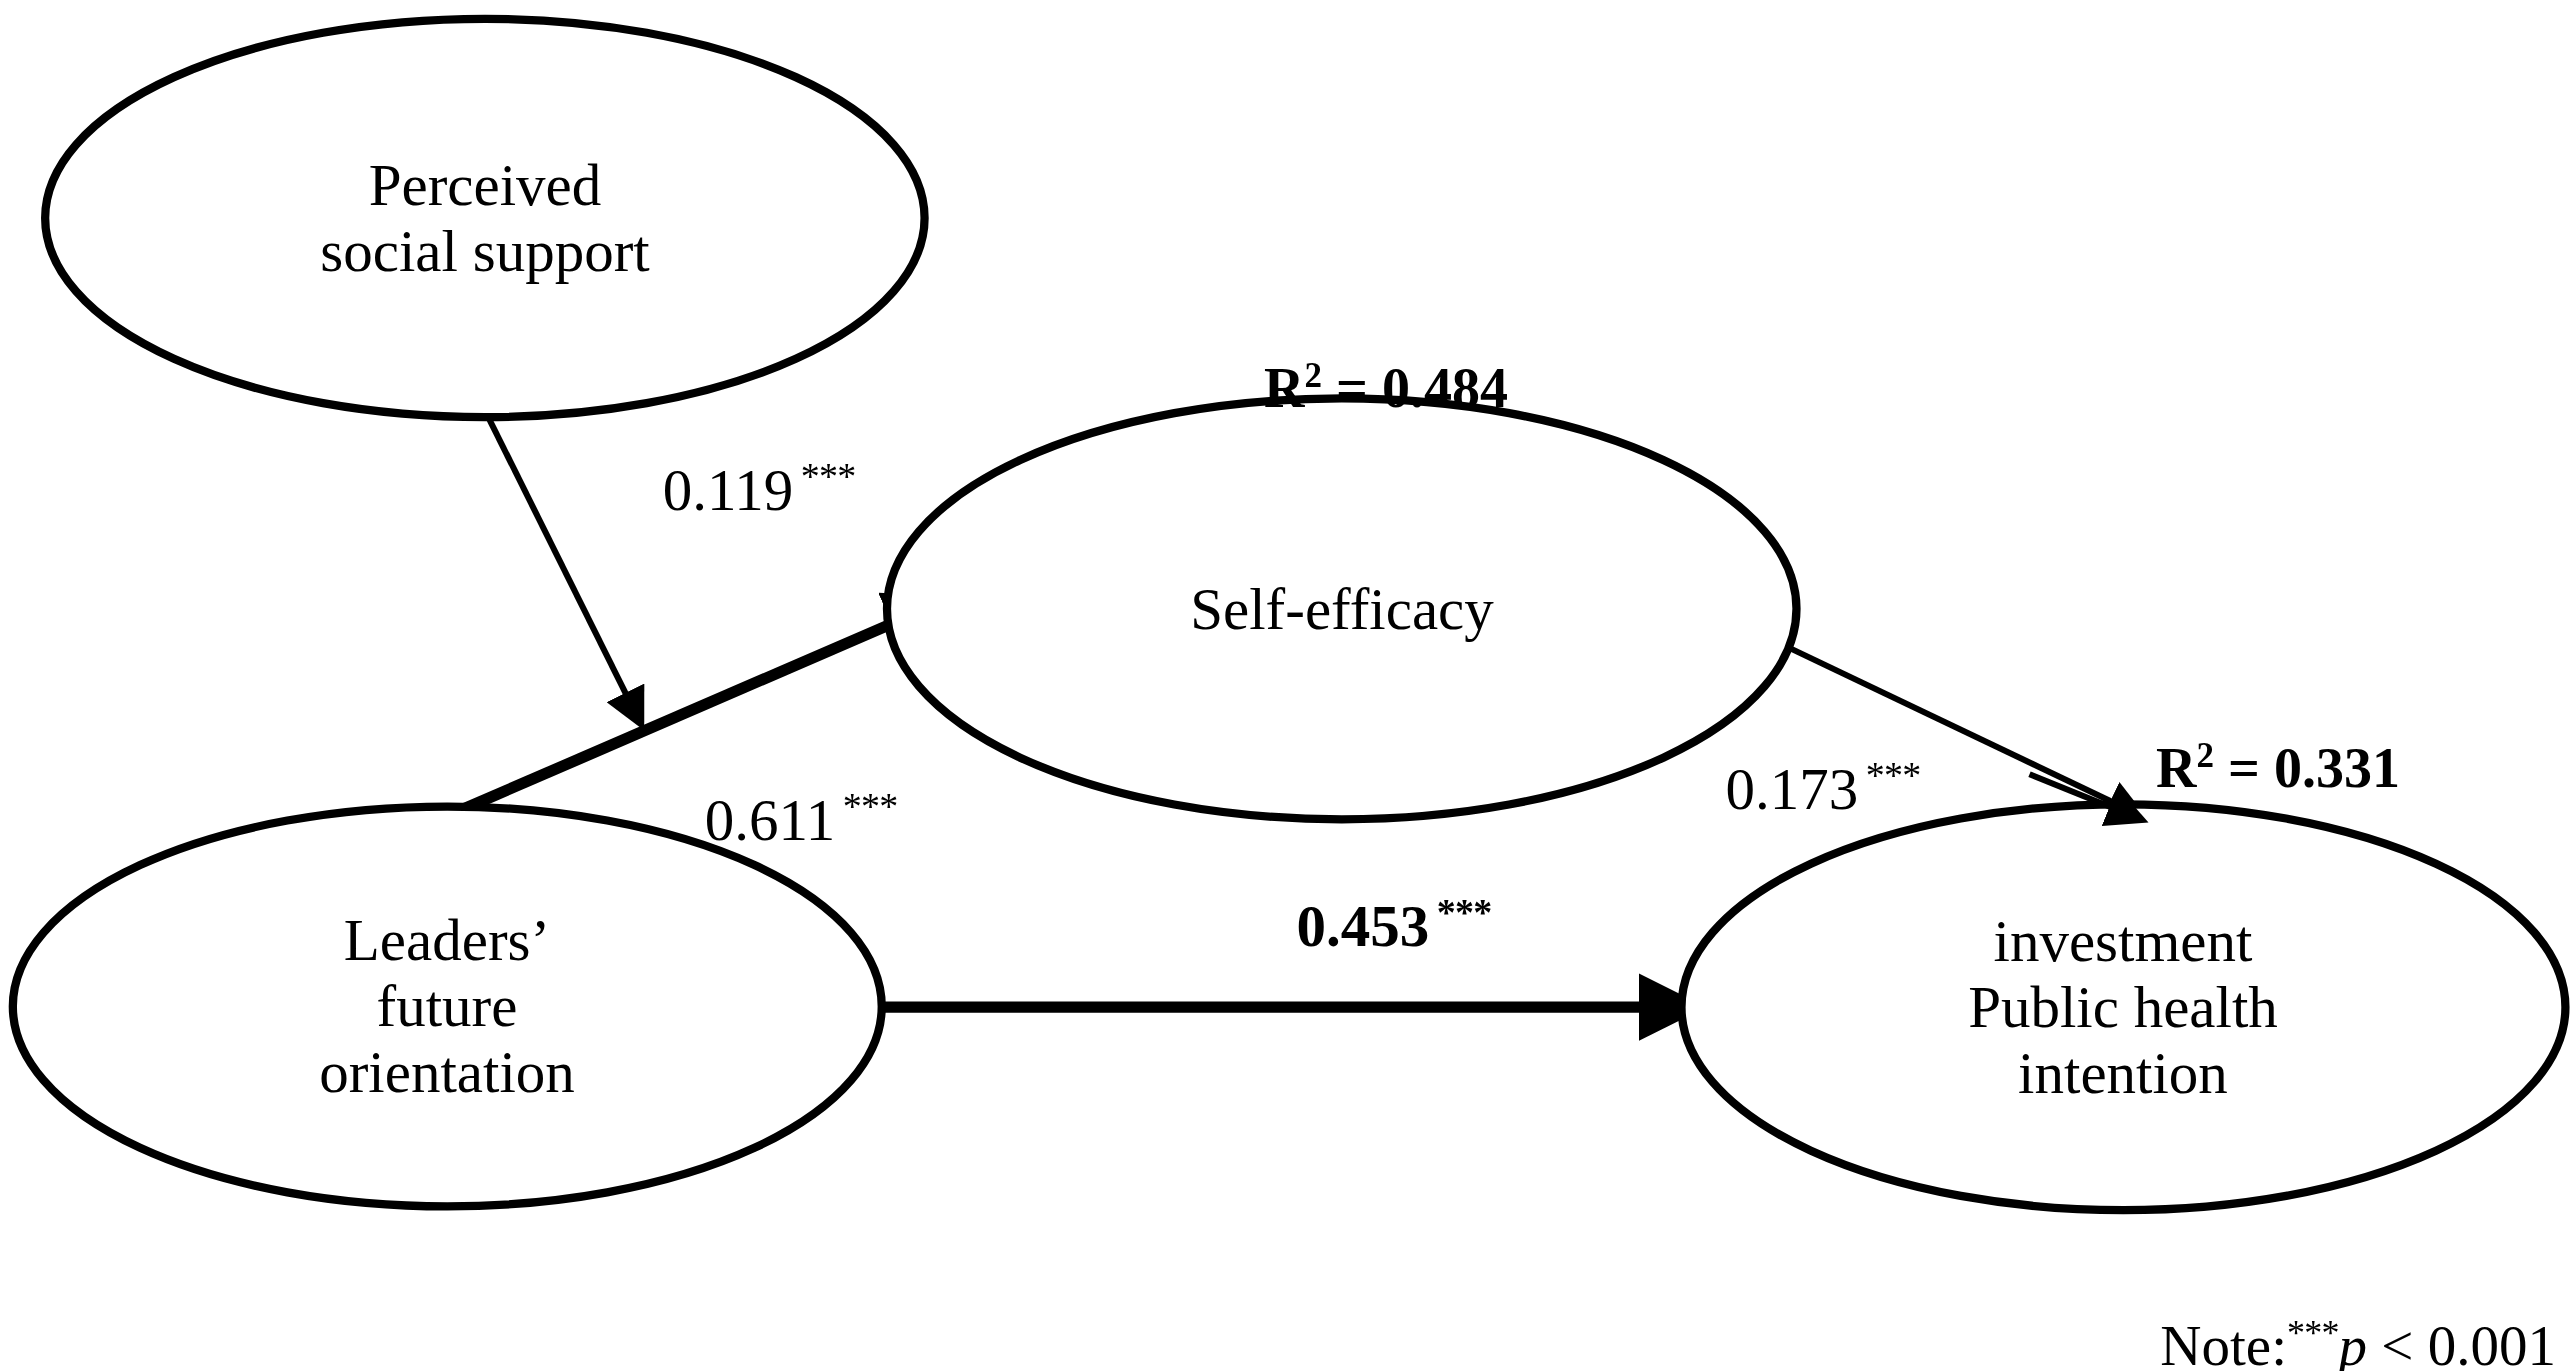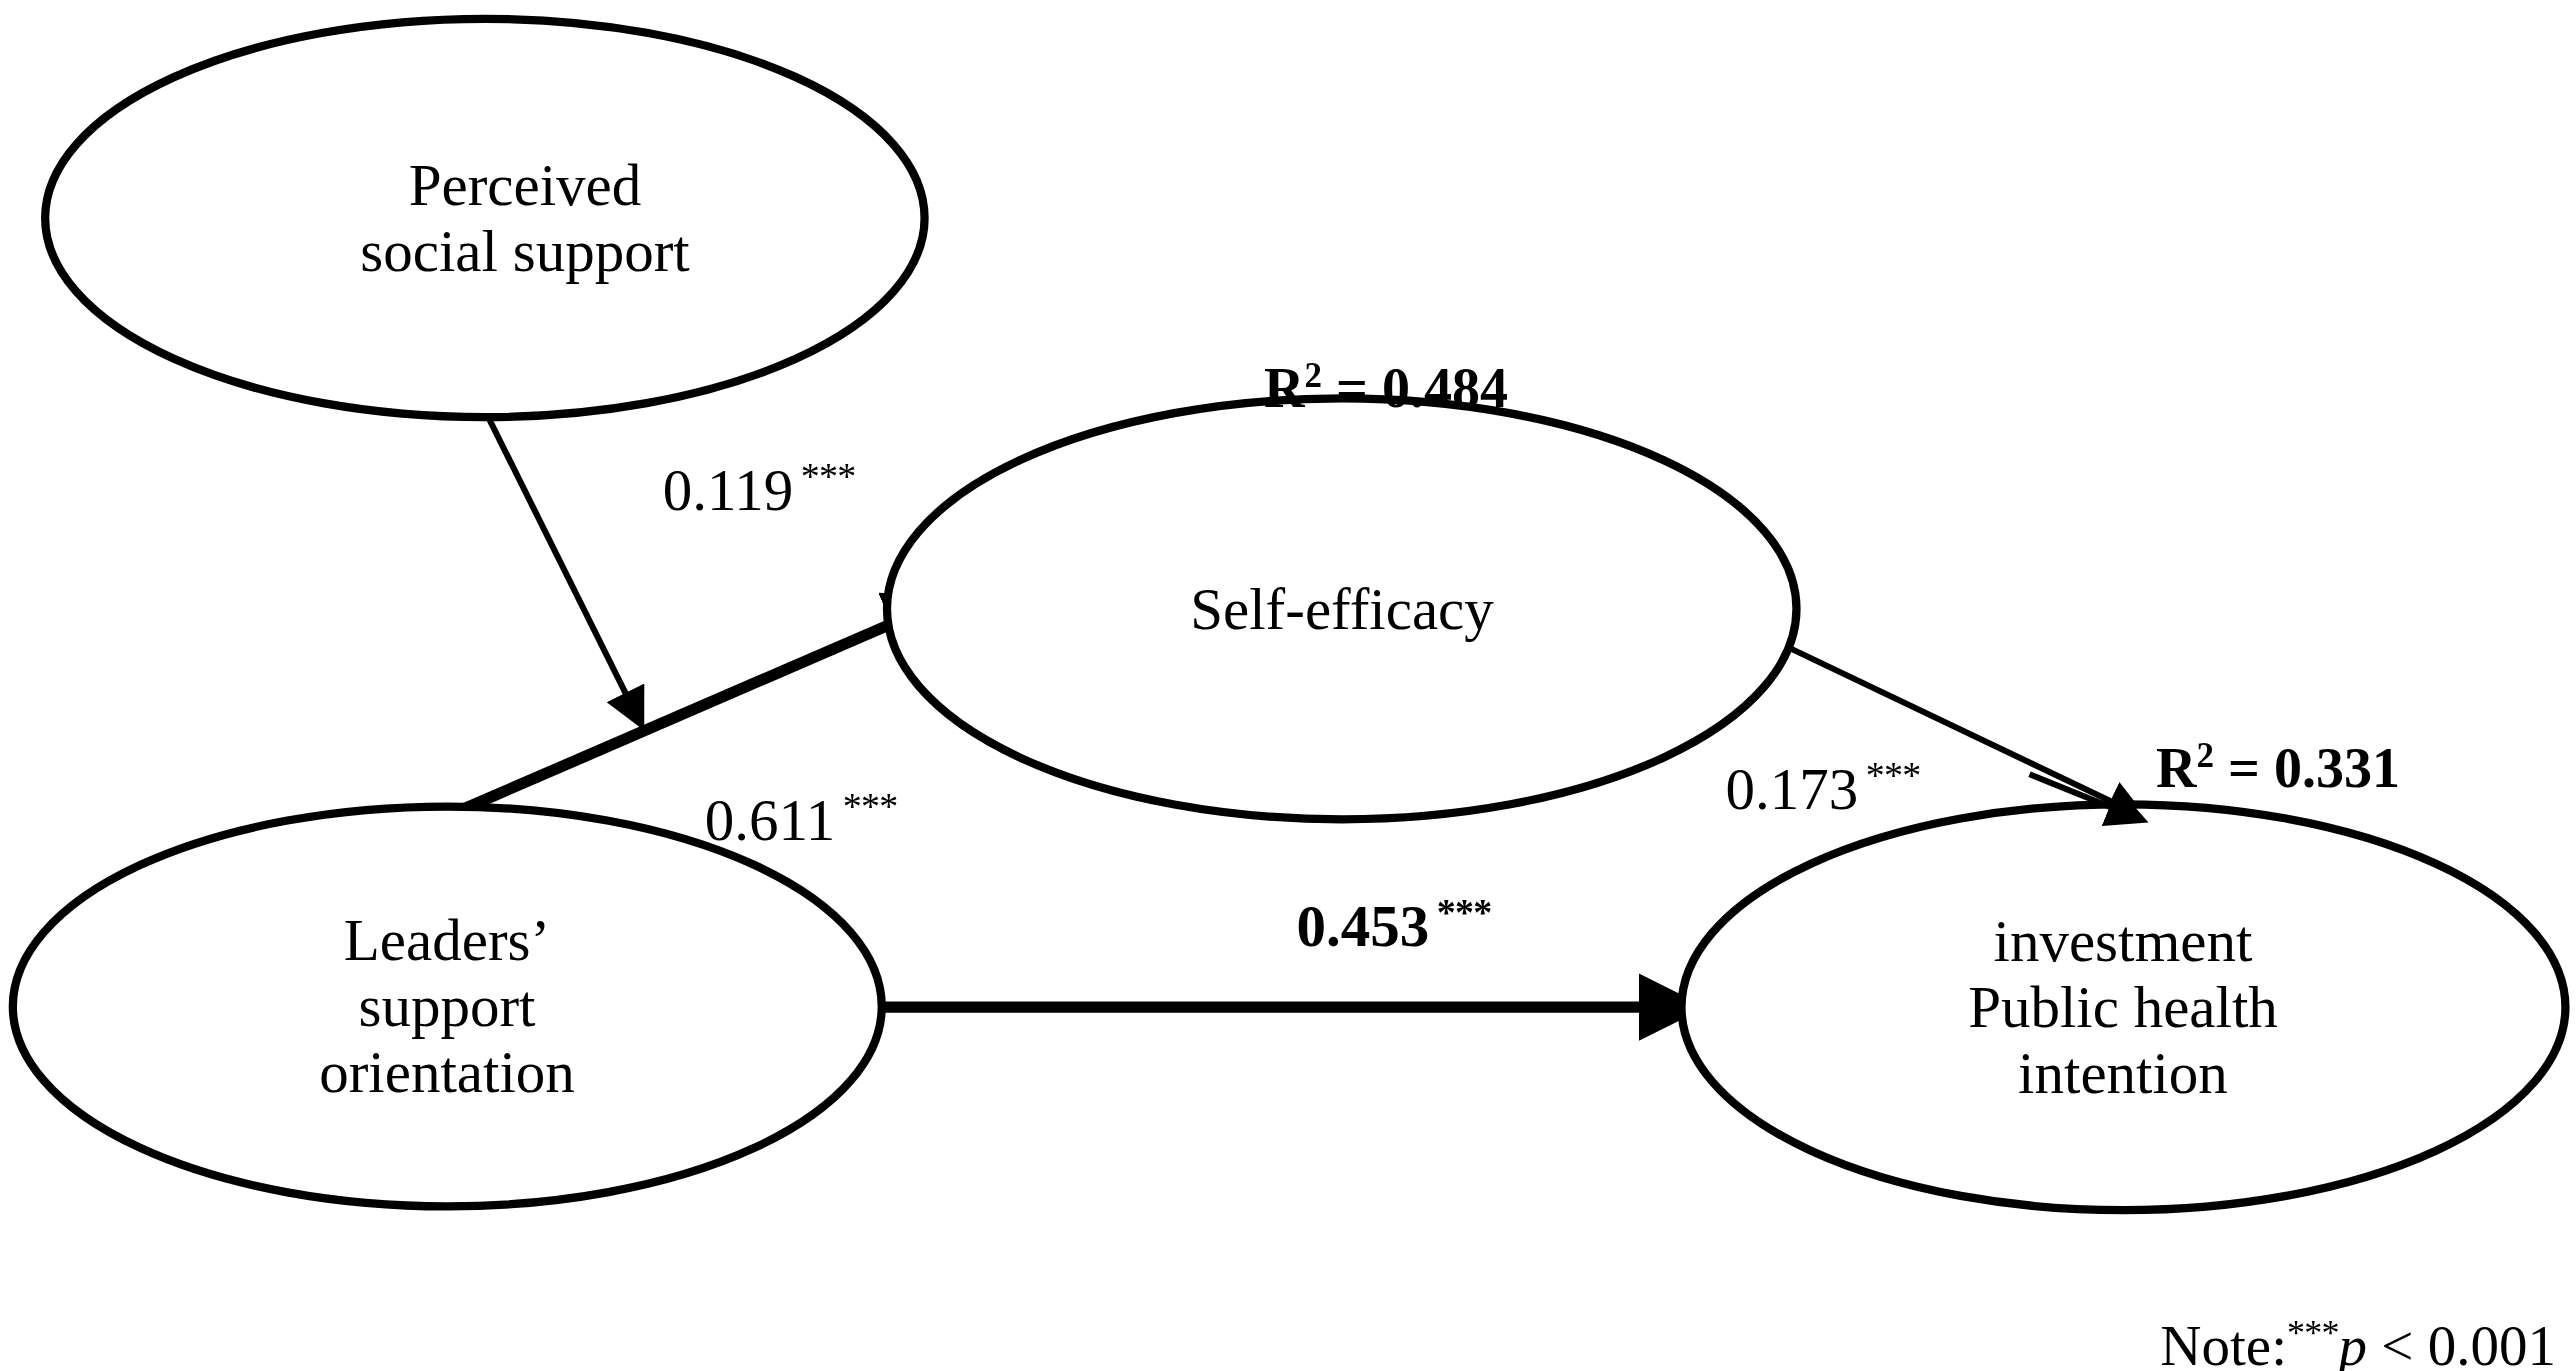--- a/index.html
+++ b/index.html
@@ -119,32 +119,32 @@
     <line class="edge-line edge-thin" x1="2345" y1="845" x2="2848" y2="1085" marker-end="url(#arrowthin)"></line>
 
     <ellipse class="node-ellipse" cx="645" cy="290" rx="585" ry="265"></ellipse>
     <ellipse class="node-ellipse" cx="1785" cy="810" rx="605" ry="280"></ellipse>
     <ellipse class="node-ellipse" cx="595" cy="1339" rx="578" ry="266"></ellipse>
     <ellipse class="node-ellipse" cx="2825" cy="1340" rx="588" ry="270"></ellipse>
 
     <line class="edge-line edge-thin" x1="2700" y1="1030" x2="2848" y2="1090" marker-end="url(#arrowthin)"></line>
   </svg>
 
-  <div class="txt node-label" style="left:485px; top:218px;margin-left:40px;">
+  <div class="txt node-label" style="left:485px; top:218px;">
     <span class="ln">Perceived</span>
     <span class="ln">social support</span>
   </div>
 
   <div class="txt node-label" style="left:1342px; top:609px;">
     <span class="ln">Self-efficacy</span>
   </div>
 
   <div class="txt node-label" style="left:447px; top:1006px;">
     <span class="ln">Leaders’</span>
-    <span class="ln">support</span>
+    <span class="ln">future</span>
     <span class="ln">orientation</span>
   </div>
 
   <div class="txt node-label" style="left:2123px; top:1007px;">
     <span class="ln">investment</span>
     <span class="ln">Public health</span>
     <span class="ln">intention</span>
   </div>
 
   <div class="txt coef" style="left:759px; top:489px;">

